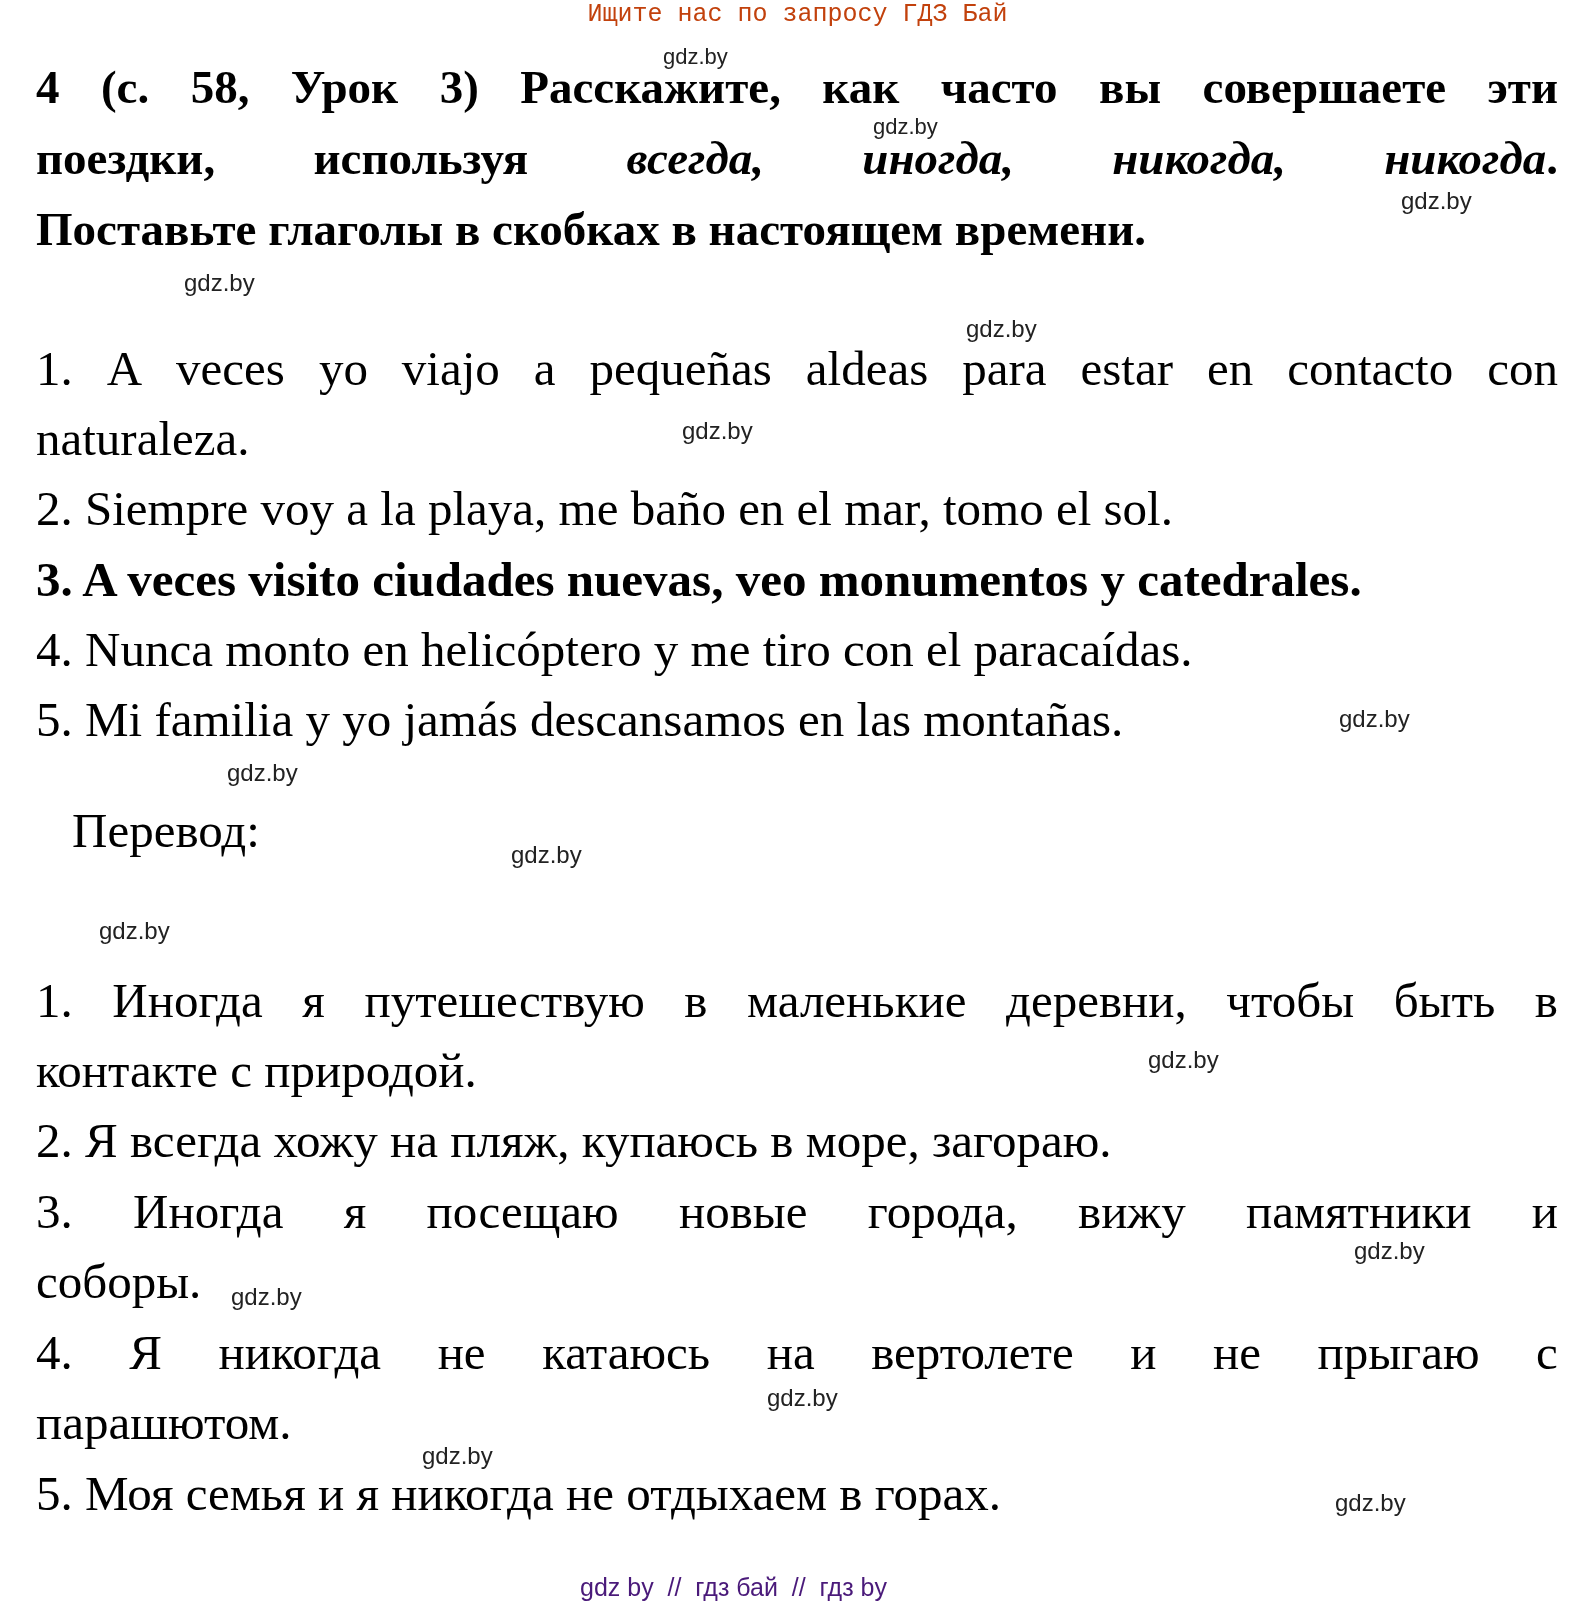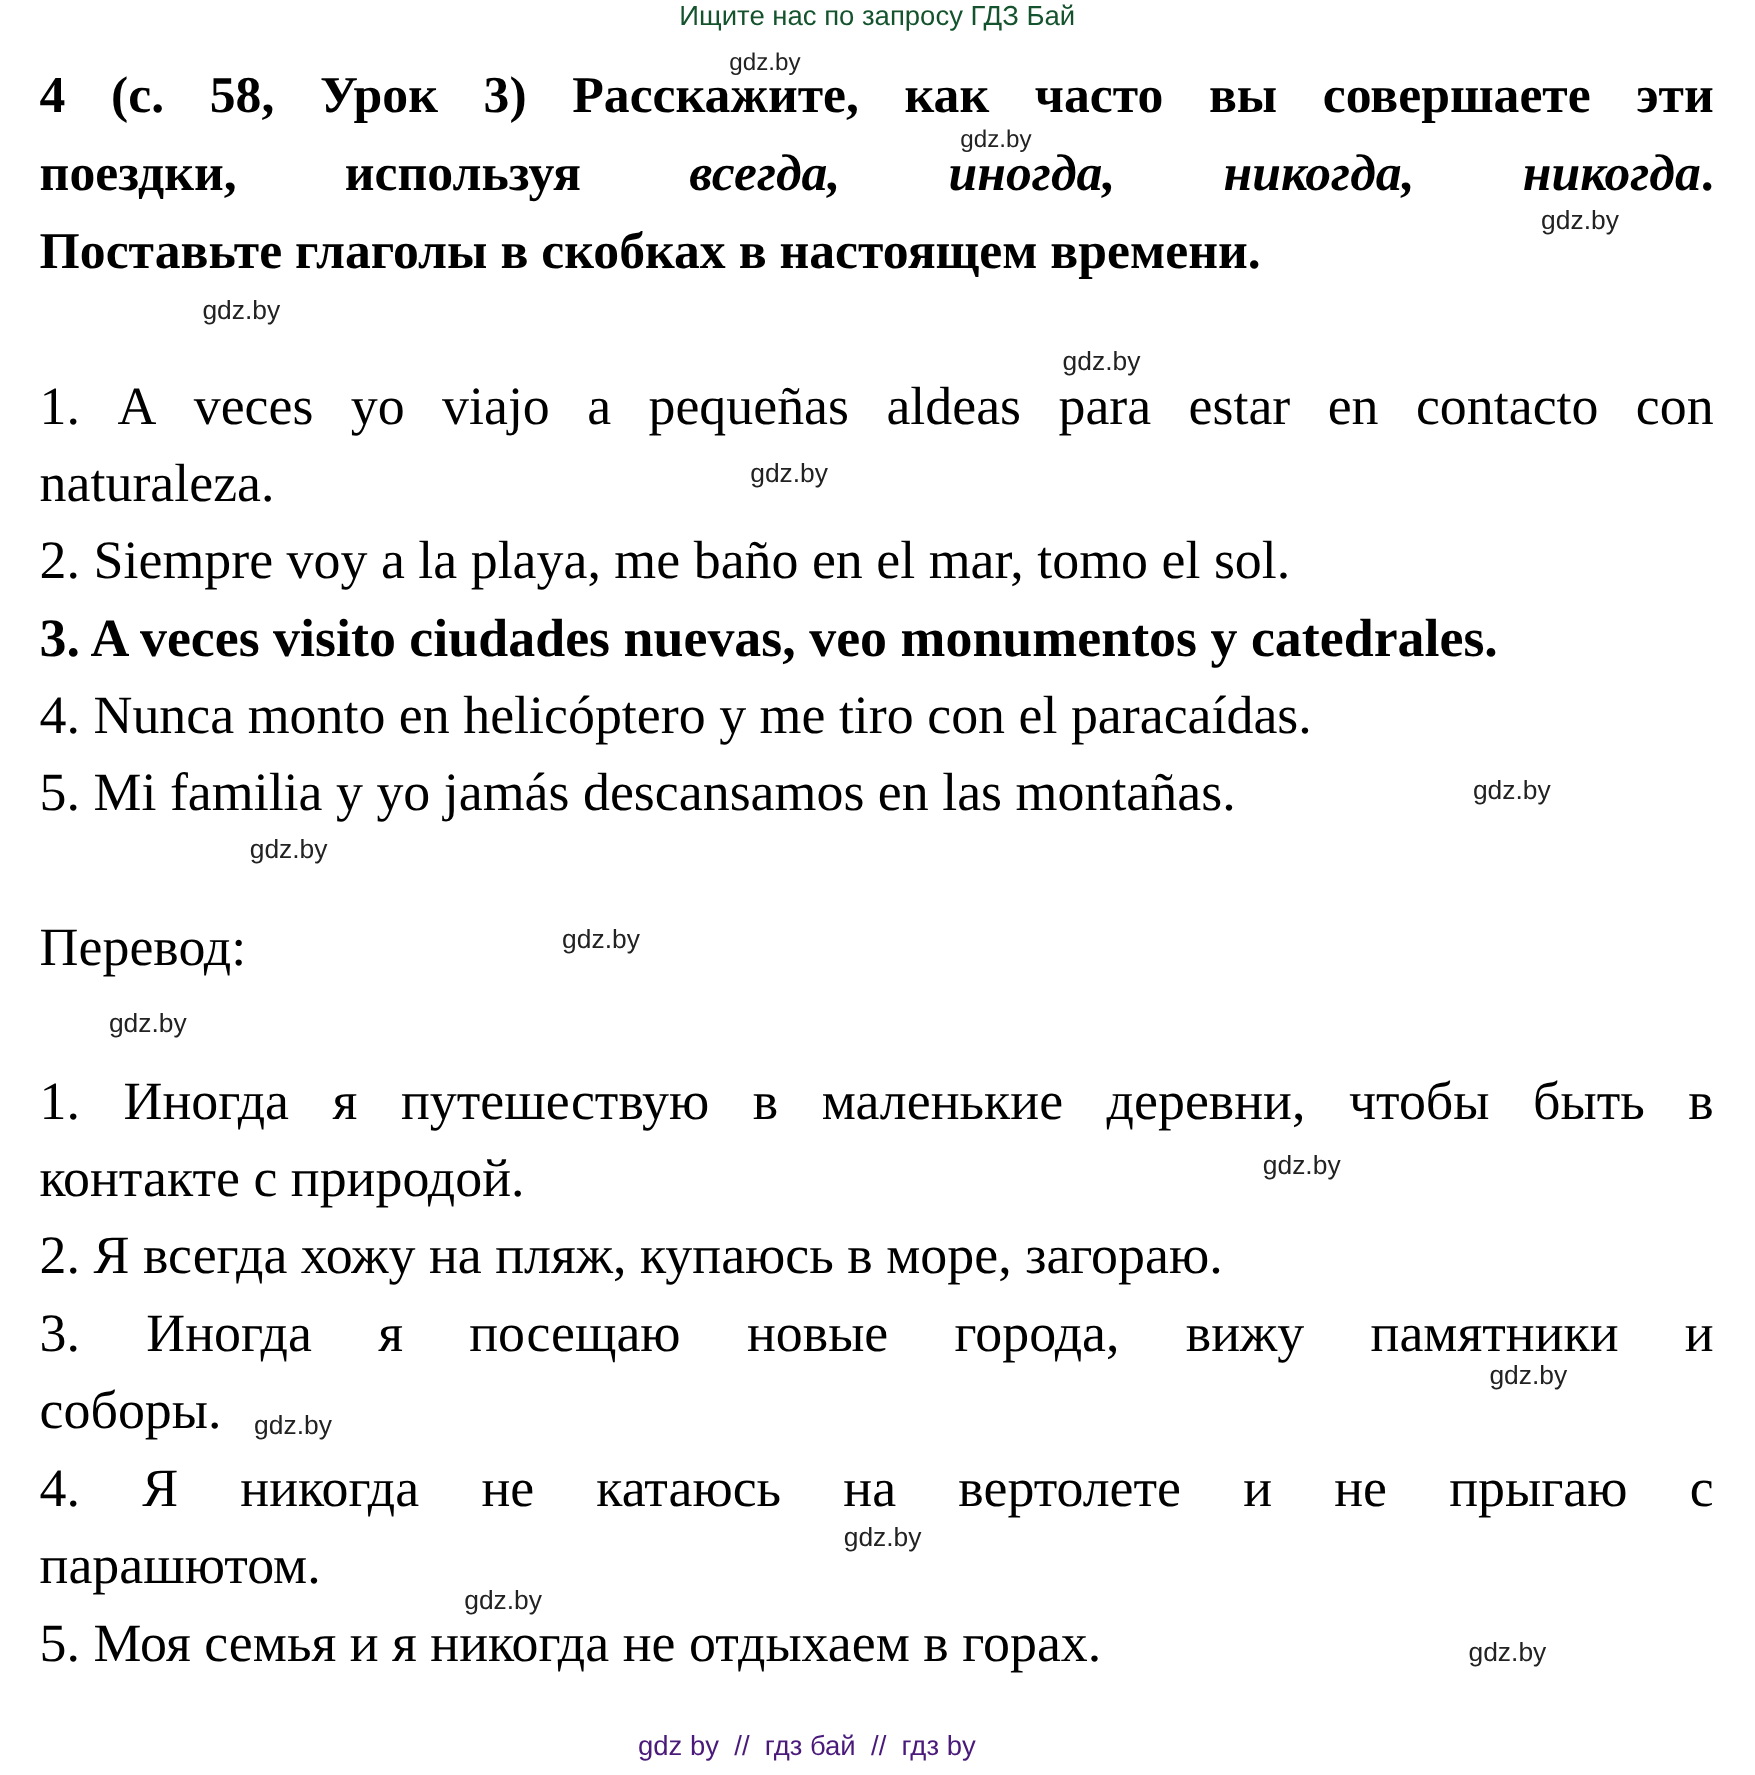--- a/index.html
+++ b/index.html
@@ -1,20 +1,20 @@
 <!DOCTYPE html>
 <html><head>
   <meta charset="utf-8">
   <style>
     html, body { margin: 0; padding: 0; background: #ffffff; }
     body { width: 1595px; height: 1614px; position: relative; overflow: hidden; }
     .banner {
       position: absolute; top: 0; left: 0; width: 1595px; text-align: center;
-      font-family: Liberation Sans, sans-serif; font-size: 25px; line-height: 30px;
-      color: #14532d;
+      font-family: Liberation Mono, monospace; font-size: 25px; line-height: 30px;
+      color: #c2410c;
     }
     .footer {
       position: absolute; top: 1572px; left: 0; width: 1467px; text-align: center;
       font-family: "Liberation Sans", sans-serif; font-size: 25px; line-height: 30px;
       color: #4a1a7a; white-space: pre;
     }
     .wm {
       position: absolute; font-family: "Liberation Sans", sans-serif;
       font-size: 24px; color: #222; line-height: 26px; white-space: nowrap;
     }
@@ -94,21 +94,21 @@
     <span>en</span>
     <span>contacto</span>
     <span>con</span>
 </div>
 <div class="line-row" style="top:404px;">naturaleza.</div>
 <div class="line-row" style="top:474px;">2. Siempre voy a la playa, me baño en el mar, tomo el sol.</div>
 <div class="line-row" style="top:545px;font-weight:bold;">3. A veces visito ciudades nuevas, veo monumentos y catedrales.</div>
 <div class="line-row" style="top:615px;">4. Nunca monto en helicóptero y me tiro con el paracaídas.</div>
 <div class="line-row" style="top:685px;">5. Mi familia y yo jamás descansamos en las montañas.</div>
 
-<div class="line-row" style="top:826px;">Перевод:</div>
+<div class="line-row" style="top:796px;margin-left:36px;">Перевод:</div>
 
 <div class="line-row just" style="top:966px;">
   <span>1.</span>
     <span>Иногда</span>
     <span>я</span>
     <span>путешествую</span>
     <span>в</span>
     <span>маленькие</span>
     <span>деревни,</span>
     <span>чтобы</span>

